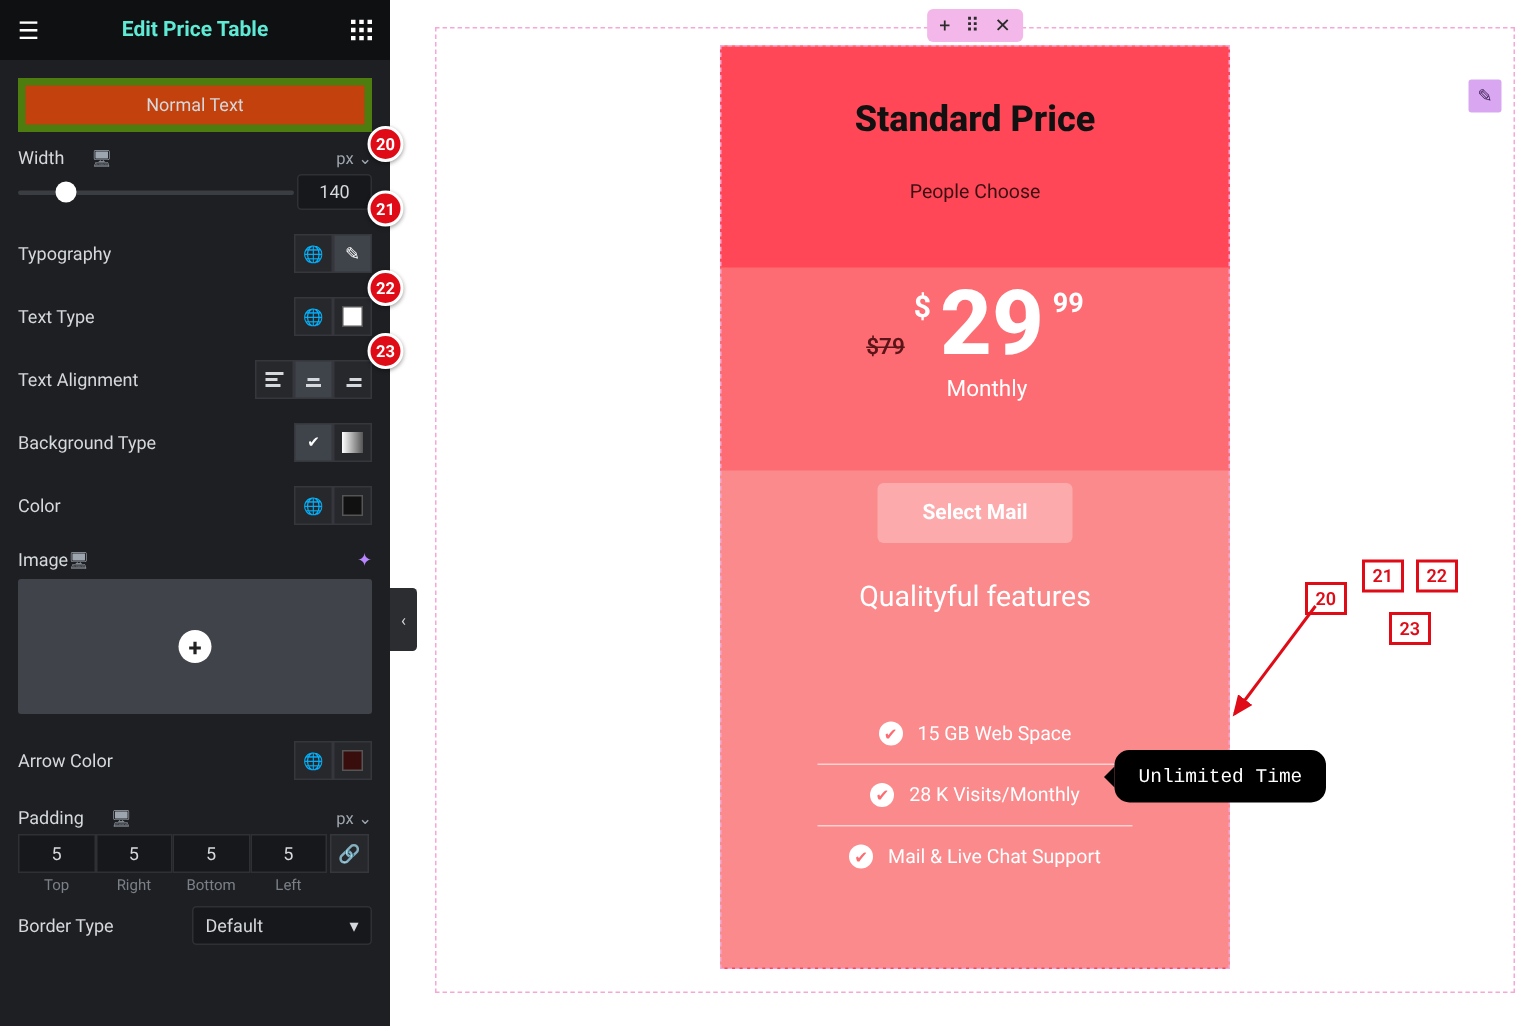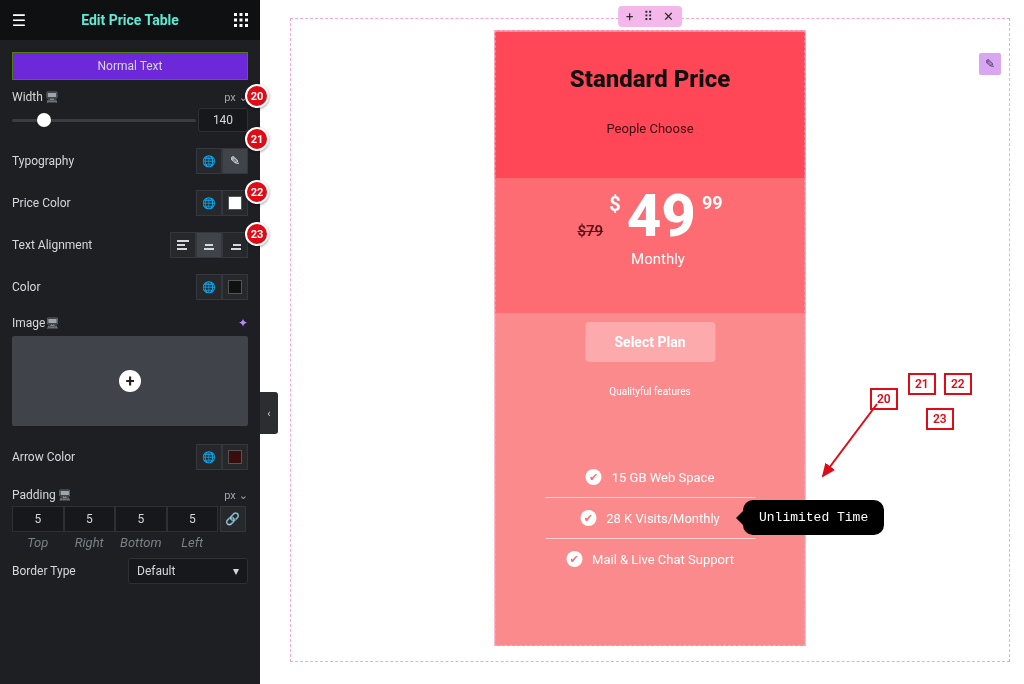--- a/index.html
+++ b/index.html
@@ -5,25 +5,25 @@
   * { box-sizing: border-box; margin: 0; padding: 0; font-family: -apple-system, "Segoe UI", Roboto, Arial, sans-serif; }
   body { background: #fff; width: 1024px; height: 684px; position: relative; overflow: hidden; }
 
   
   .panel { position: absolute; left: 0; top: 0; width: 260px; height: 684px; background: #1e1f23; color: #d5d8dc; display: flex; flex-direction: column; }
   .panel-header { height: 40px; background: #0f1012; display: flex; align-items: center; justify-content: space-between; padding: 0 10px; }
   .panel-header .hamb, .panel-header .grid { width: 18px; height: 18px; color: #fff; display:flex; align-items:center; justify-content:center;}
   .panel-title { color: #5eead4; font-size: 14px; font-weight: 700; }
 
   .tabs { display: flex; margin: 12px 12px 0 12px; }
-  .tab { flex: 1; text-align: center; font-size: 12px; color: #d5d8dc; border: 1px solid #4d7c0f; padding: 6px 0; background: #6d28d9; cursor: pointer; }
+  .tab { flex: 1; text-align: center; font-size: 12px; color: #d5d8dc; border: 5px solid #4d7c0f; padding: 6px 0; background: #c2410c; cursor: pointer; }
   .tab.active { background: #3f444b; border: 2px solid #e02626; color:#fff; }
 
   .ctrl { display: flex; align-items: center; justify-content: space-between; padding: 10px 12px 4px 12px; font-size: 12px; }
-  .ctrl .lbl { display:flex; align-items:center; gap:2px;}
+  .ctrl .lbl { display:flex; align-items:center; gap:18px;}
   .device-icon { font-size:11px; color:#9da5ae;}
   .unit { font-size: 11px; color:#9da5ae; display:flex; align-items:center; gap:3px;}
   .slider-row { display:flex; align-items:center; padding: 0 12px 8px 12px; gap:2px;justify-content:space-between;}
   .slider { flex:1; position:relative; height: 20px; }
   .slider .track { position:absolute; top:9px; left:0; right:0; height:3px; background:#3a3d42; border-radius:2px;}
   .slider .thumb { position:absolute; top:3px; left:25px; width:14px; height:14px; background:#fff; border-radius:50%; }
   .numbox { width:50px; height:24px; background:#17181b; border:1px solid #2e3034; color:#d5d8dc; font-size:12px; text-align:center; border-radius:3px;}
 
   .row { display:flex; align-items:center; justify-content:space-between; padding:8px 12px; font-size:12px; }
   .btnset { display:flex; }
@@ -48,49 +48,49 @@
   .grad { background:linear-gradient(90deg,#fff,#555); width:14px; height:14px;}
 
   .img-label-row{ display:flex; align-items:center; justify-content:space-between; padding:8px 12px 4px; font-size:12px;}
   .ai-icon{ color:#b886ff; font-size:12px;}
   .img-drop { margin:2px 12px 10px; height:90px; background:#404349; display:flex; align-items:center; justify-content:center; border-radius:2px; cursor:pointer; }
   .img-drop .plus { width:22px; height:22px; border-radius:50%; background:#fff; color:#222; display:flex; align-items:center; justify-content:center; font-weight:700;}
 
   .pad-grid{ display:flex; gap:0; padding:0 12px;}
   .pad-cell{ flex:1; display:flex; flex-direction:column; align-items:center;}
   .pad-cell input{ width:100%; height:26px; background:#17181b; border:1px solid #2e3034; color:#d5d8dc; text-align:center; font-size:12px;}
-  .pad-cell .t{ font-size:13px; color:#7a8087; margin-top:3px;font-style:italic;}
+  .pad-cell .t{ font-size:10px; color:#7a8087; margin-top:3px;}
   .link-cell { width:30px; display:flex; align-items:flex-start; justify-content:center;}
   .link-cell .sqbtn{height:26px;}
 
   .select { margin-left:10px; flex:1; max-width:120px; display:flex; align-items:center; justify-content:space-between; background:#17181b; border:1px solid #2e3034; height:26px; padding:0 8px; font-size:12px; border-radius:3px;}
 
   .collapse-handle{ position:absolute; left:260px; top:392px; width:18px; height:42px; background:#2b2d31; display:flex; align-items:center; justify-content:center; color:#d5d8dc; font-size:11px; cursor:pointer; border-radius:0 3px 3px 0;}
 
   
   .bubble{ position:absolute; width:24px; height:24px; background:#df0b16; border:2px solid #fff; border-radius:50%; color:#fff; font-size:11px; font-weight:700; display:flex; align-items:center; justify-content:center; box-shadow:0 1px 3px rgba(0,0,0,.4);}
   .obox{ position:absolute; border:2px solid #df0b16; color:#df0b16; font-size:12px; font-weight:600; padding:2px 5px; background:#fff;}
 
   
   .canvas{ position:absolute; left:290px; top:18px; right:14px; bottom:22px; border:1px dashed #f5a8d8; background:#fff;}
   .selbar{ position:absolute; left:50%; top:-13px; transform:translateX(-50%); background:#f3b7ea; border-radius:4px; display:flex; align-items:center; gap:10px; padding:3px 8px;}
   .selbar span{ font-size:13px; color:#2b2b2b; cursor:pointer;}
   .pencilbox{ position:absolute; right:8px; top:34px; width:22px; height:22px; background:#d9a7f2; display:flex; align-items:center; justify-content:center; font-size:12px; color:#3a1f52; cursor:pointer; border-radius:2px;}
 
-  .card{ position:absolute; left:50%; top:11px; transform:translateX(-50%); width:311px; height:616px; border:1px dashed #f5a8d8; background:linear-gradient(180deg,#ff4757 0%, #ff4757 24%, #fd6c72 24%, #fd6c72 46%, #fb8a8c 46%, #fb8a8c 100%); color:#fff; text-align:center;}
+  .card{ position:absolute; left:50%; top:11px; transform:translateX(-50%); width:340px; height:616px; border:1px dashed #f5a8d8; background:linear-gradient(180deg,#ff4757 0%, #ff4757 24%, #fd6c72 24%, #fd6c72 46%, #fb8a8c 46%, #fb8a8c 100%); color:#fff; text-align:center;}
   .card h2{ margin-top:34px; font-size:24px; font-weight:800; color:#111;}
   .card .sub{ margin-top:28px; font-size:13px; color:#3a0f12;}
   .pricewrap{ margin-top:50px; display:flex; align-items:baseline; justify-content:center; gap:6px;}
   .oldprice{ font-size:15px; text-decoration:line-through; color:#5a1518; font-weight:600;}
   .dollar{ font-size:20px; font-weight:700; align-self:flex-start; margin-top:6px;}
   .big{ font-size:60px; font-weight:800; line-height:1;}
   .cents{ font-size:18px; font-weight:700; align-self:flex-start; margin-top:6px;}
   .period{ font-size:15px; margin-top:4px;padding-left:16px;}
   .selectbtn{ margin:54px auto 0; width:130px; height:40px; background:rgba(255,255,255,.28); color:#fff; font-weight:700; display:flex; align-items:center; justify-content:center; border-radius:4px; font-size:14px; cursor:pointer;}
-  .qual{ margin-top:24px; font-size:10px;}
+  .qual{ margin-top:24px; font-size:19px;}
   .features{ margin:60px auto 0; width:210px;}
   .feat{ display:flex; align-items:center; justify-content:center; gap:10px; padding:12px 0; font-size:13px; position:relative;}
   .feat + .feat{ border-top:1px solid rgba(255,255,255,.6);}
   .chk{ width:16px; height:16px; background:#fff; border-radius:50%; color:#fd6c72; font-size:11px; display:flex; align-items:center; justify-content:center;}
 
   .tooltip{ position:absolute; background:#000; color:#fff; font-size:13px; padding:10px 16px; border-radius:10px;}
   .tooltip::before{ content:""; position:absolute; left:-7px; top:50%; transform:translateY(-50%); border:7px solid transparent; border-right-color:#000; border-left:0;}
 
   
   .arrow{ position:absolute; pointer-events:none;}
@@ -143,21 +143,21 @@
 
   <div class="row">
     <span>Typography</span>
     <div class="btnset">
       <div class="sqbtn globe"></div>
       <div class="sqbtn active pencil"></div>
     </div>
   </div>
 
   <div class="row">
-    <span>Price Color</span>
+    <span>Text Type</span>
     <div class="btnset">
       <div class="sqbtn globe"></div>
       <div class="sqbtn">
           <div class="swatch"></div>
         </div>
     </div>
   </div>
 
   <div class="row">
     <span>Text Alignment</span>
@@ -179,20 +179,29 @@
       <div class="sqbtn">
           <div class="align-icon align-right">
             <span></span>
             <span></span>
             <span></span>
           </div>
         </div>
     </div>
   </div>
 
+  <div class="row">
+    <span>Background Type</span>
+    <div class="btnset">
+      <div class="sqbtn active brush"></div>
+      <div class="sqbtn">
+          <div class="grad"></div>
+        </div>
+    </div>
+  </div>
 
   <div class="row">
     <span>Color</span>
     <div class="btnset">
       <div class="sqbtn globe"></div>
       <div class="sqbtn">
           <div class="swatch dark"></div>
         </div>
     </div>
   </div>
@@ -270,25 +279,25 @@
     <span>✕</span>
   </div>
   <div class="pencilbox">✎</div>
 
   <div class="card">
     <h2>Standard Price</h2>
     <div class="sub">People Choose</div>
     <div class="pricewrap">
       <span class="oldprice">$79</span>
       <span class="dollar">$</span>
-      <span class="big">49</span>
+      <span class="big">29</span>
       <span class="cents">99</span>
     </div>
     <div class="period">Monthly</div>
-    <div class="selectbtn">Select Plan</div>
+    <div class="selectbtn">Select Mail</div>
     <div class="qual">Qualityful features</div>
     <div class="features">
       <div class="feat">
           <span class="chk">✔</span>
           <span>15 GB Web Space</span>
         </div>
       <div class="feat">
           <span class="chk">✔</span>
           <span>28 K Visits/Monthly</span>
         </div>

